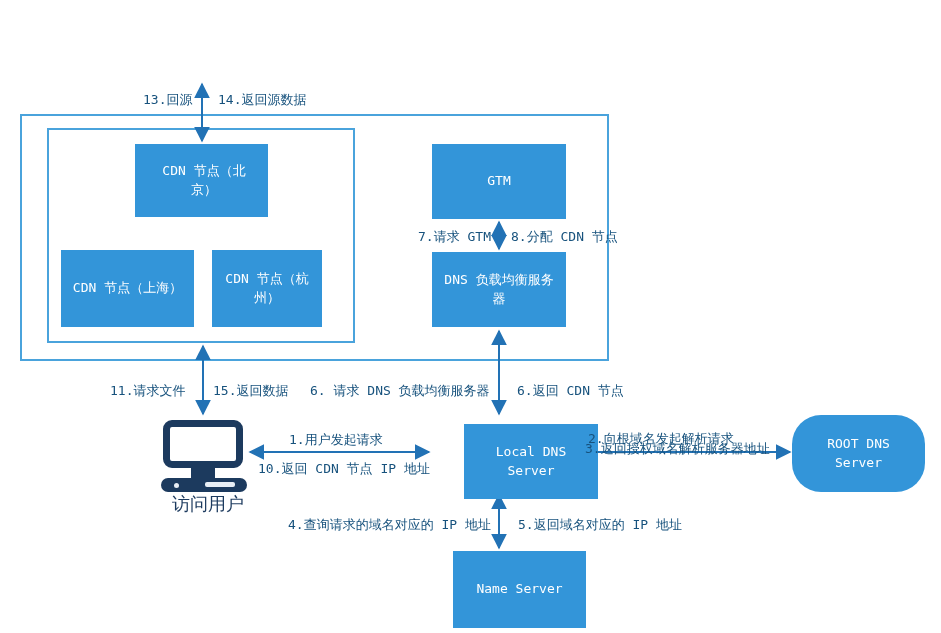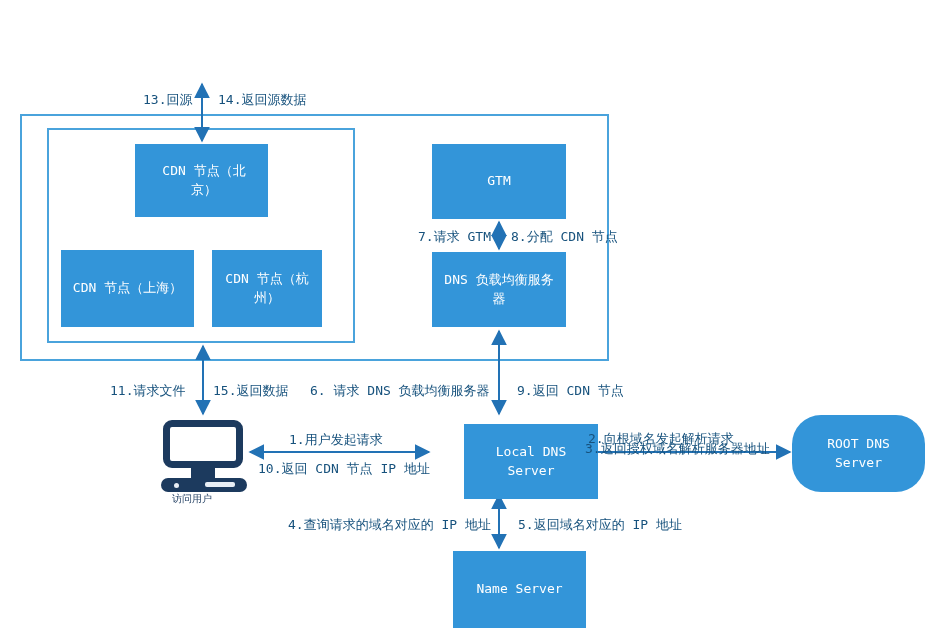--- a/index.html
+++ b/index.html
@@ -65,21 +65,21 @@
     background:#e8eef5;
   }
   .base-slot{
     position:absolute;left:44px;top:64px;width:30px;height:5px;
     border-radius:2px;
     background:#e8eef5;
   }
   .user-caption{
     position:absolute;
     color:var(--user-icon);
-    font-size:10px;
+    font-size:18px;
     white-space:nowrap;
   }
 </style>
 </head>
 <body>
 
 <div class="canvas">
 
   <div class="container-rect" style="left:20px;top:114px;width:589px;height:247px;"></div>
   <div class="container-rect" style="left:47px;top:128px;width:308px;height:215px;"></div>
@@ -129,21 +129,21 @@
 
   <div class="edge-label" style="left:143px;top:93px;">13.回源</div>
   <div class="edge-label" style="left:218px;top:93px;">14.返回源数据</div>
 
   <div class="edge-label" style="left:418px;top:230px;">7.请求 GTM</div>
   <div class="edge-label" style="left:511px;top:230px;">8.分配 CDN 节点</div>
 
   <div class="edge-label" style="left:110px;top:384px;">11.请求文件</div>
   <div class="edge-label" style="left:213px;top:384px;">15.返回数据</div>
   <div class="edge-label" style="left:310px;top:384px;">6. 请求 DNS 负载均衡服务器</div>
-  <div class="edge-label" style="left:517px;top:384px;">9.返回 CDN 节点</div>
+  <div class="edge-label" style="left:517px;top:384px;">6.返回 CDN 节点</div>
 
   <div class="edge-label" style="left:289px;top:433px;">1.用户发起请求</div>
   <div class="edge-label" style="left:258px;top:462px;">10.返回 CDN 节点 IP 地址</div>
 
   <div class="edge-label" style="left:588px;top:432px;">2.向根域名发起解析请求</div>
   <div class="edge-label" style="left:585px;top:442px;text-align:right;">3.返回授权域名解析服务器地址</div>
 
   <div class="edge-label" style="left:288px;top:518px;">4.查询请求的域名对应的 IP 地址</div>
   <div class="edge-label" style="left:518px;top:518px;">5.返回域名对应的 IP 地址</div>
 

